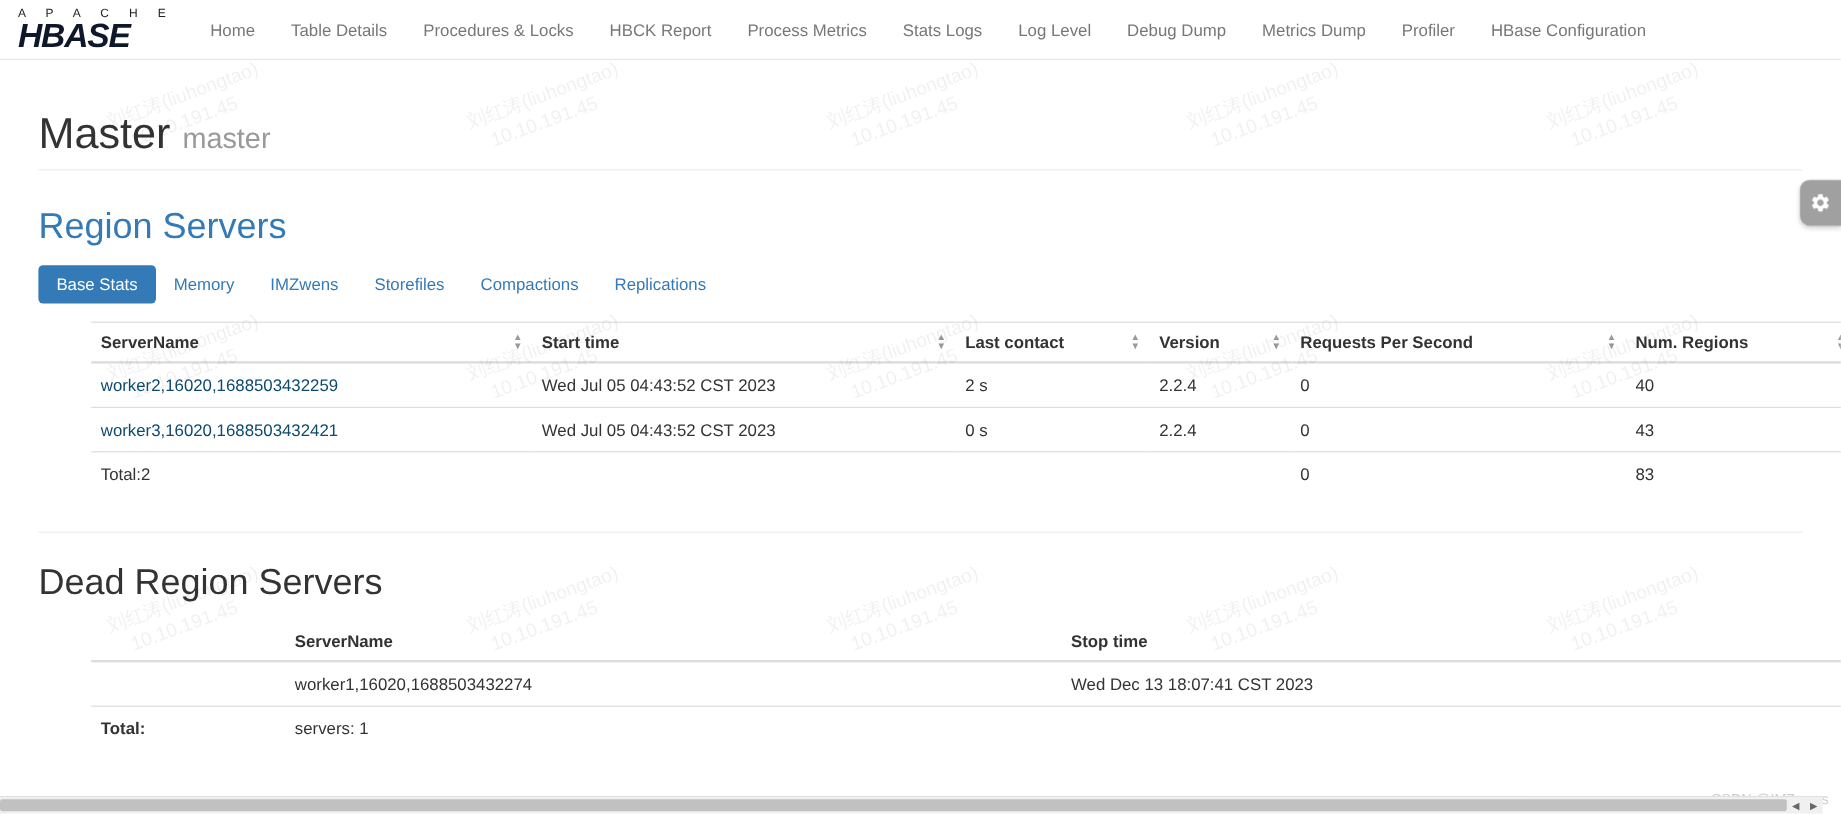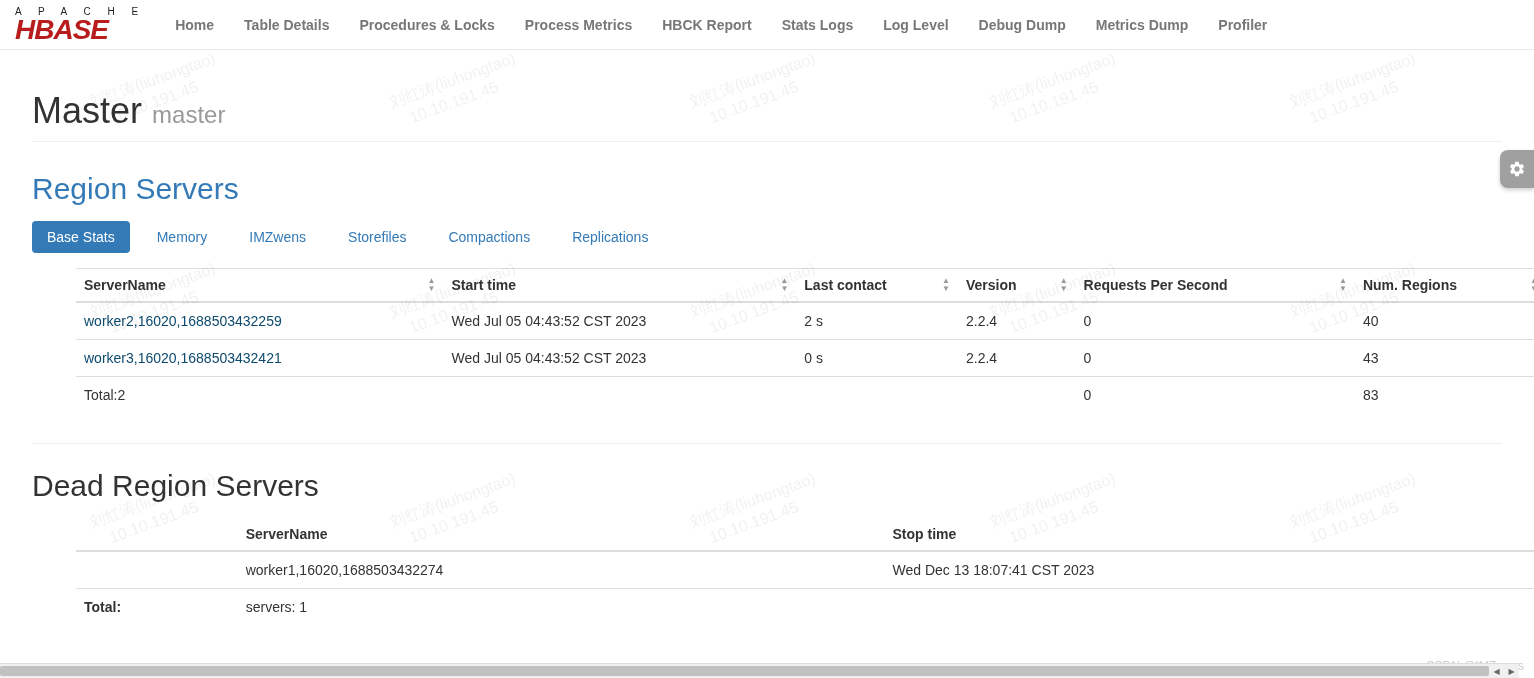--- a/index.html
+++ b/index.html
@@ -19,40 +19,40 @@
       display: flex;
       align-items: center;
       min-height: 50px;
     }
     .navbar-brand {
       display: flex;
       padding: 5px 15px 5px 0;
     }
     .logo-apache { font-size: 10px; letter-spacing: 7px; color: #222; font-weight: 400; line-height: 1; }
     .logo-hbase {
-      font-size: 28px; font-weight: 900; color: #b91c1c; letter-spacing: -1px;
+      font-size: 28px; font-weight: 900; color: #0f172a; letter-spacing: -1px;
       line-height: 0.9; font-style: italic;
     }
-    .nav-links { display: flex; list-style: none; font-weight: bold; }
+    .nav-links { display: flex; list-style: none; }
     .nav-links li a {
       display: block; padding: 15px 15px; color: #777; text-decoration: none; font-size: 14px;
     }
     .container { padding: 20px 15px; max-width: 1500px; margin: 0 auto; }
     .page-header {
       padding-bottom: 9px; margin: 20px 0 30px; border-bottom: 1px solid #eee;
     }
     h1 { font-size: 36px; font-weight: 500; color: #333; display: inline; }
     h1 small { font-size: 24px; color: #999; font-weight: 400; }
     .section { margin-bottom: 25px; padding-bottom: 20px; border-bottom: 1px solid #eee; }
     .section h2 { font-size: 30px; font-weight: 500; color: #337ab7; margin-bottom: 15px; }
     .section h2.black { color: #333; }
     .nav-tabs { list-style: none; display: flex; margin-bottom: 15px; }
     .nav-tabs li a {
       display: block; padding: 8px 15px; color: #337ab7; text-decoration: none;
-      border-radius: 4px; margin-right: 12px; font-size: 14px;
+      border-radius: 4px; margin-right: 0; font-size: 14px;
     }
     .nav-tabs li.active a { background: #337ab7; color: #fff; }
     table { width: 100%; border-collapse: collapse; margin-bottom: 10px; margin-left: 44px; }
     thead th {
       text-align: left; padding: 8px; border-bottom: 2px solid #ddd; border-top: 1px solid #ddd;
       font-weight: 700; font-size: 14px; position: relative;
     }
     tbody td { padding: 10px 8px; border-top: 1px solid #ddd; font-size: 14px; }
     .sort-icon {
       display: inline-block; margin-left: auto; float: right; color: #999; font-size: 10px;
@@ -98,39 +98,42 @@
     <li>
         <a href="#">Home</a>
       </li>
     <li>
         <a href="#">Table Details</a>
       </li>
     <li>
         <a href="#">Procedures &amp; Locks</a>
       </li>
     <li>
+        <a href="#">HBCK Report</a>
+      </li>
+    <li>
         <a href="#">Process Metrics</a>
       </li>
     <li>
-        <a href="#">HBCK Report</a>
-      </li>
-    <li>
         <a href="#">Stats Logs</a>
       </li>
     <li>
         <a href="#">Log Level</a>
       </li>
     <li>
         <a href="#">Debug Dump</a>
       </li>
     <li>
         <a href="#">Metrics Dump</a>
       </li>
     <li>
         <a href="#">Profiler</a>
+      </li>
+    <li>
+        <a href="#">HBase Configuration</a>
       </li>
   </ul>
 </nav>
 
 <div class="container">
   <div class="page-header">
     <h1>
       <span>Master</span>
       <small>master</small>
     </h1>

